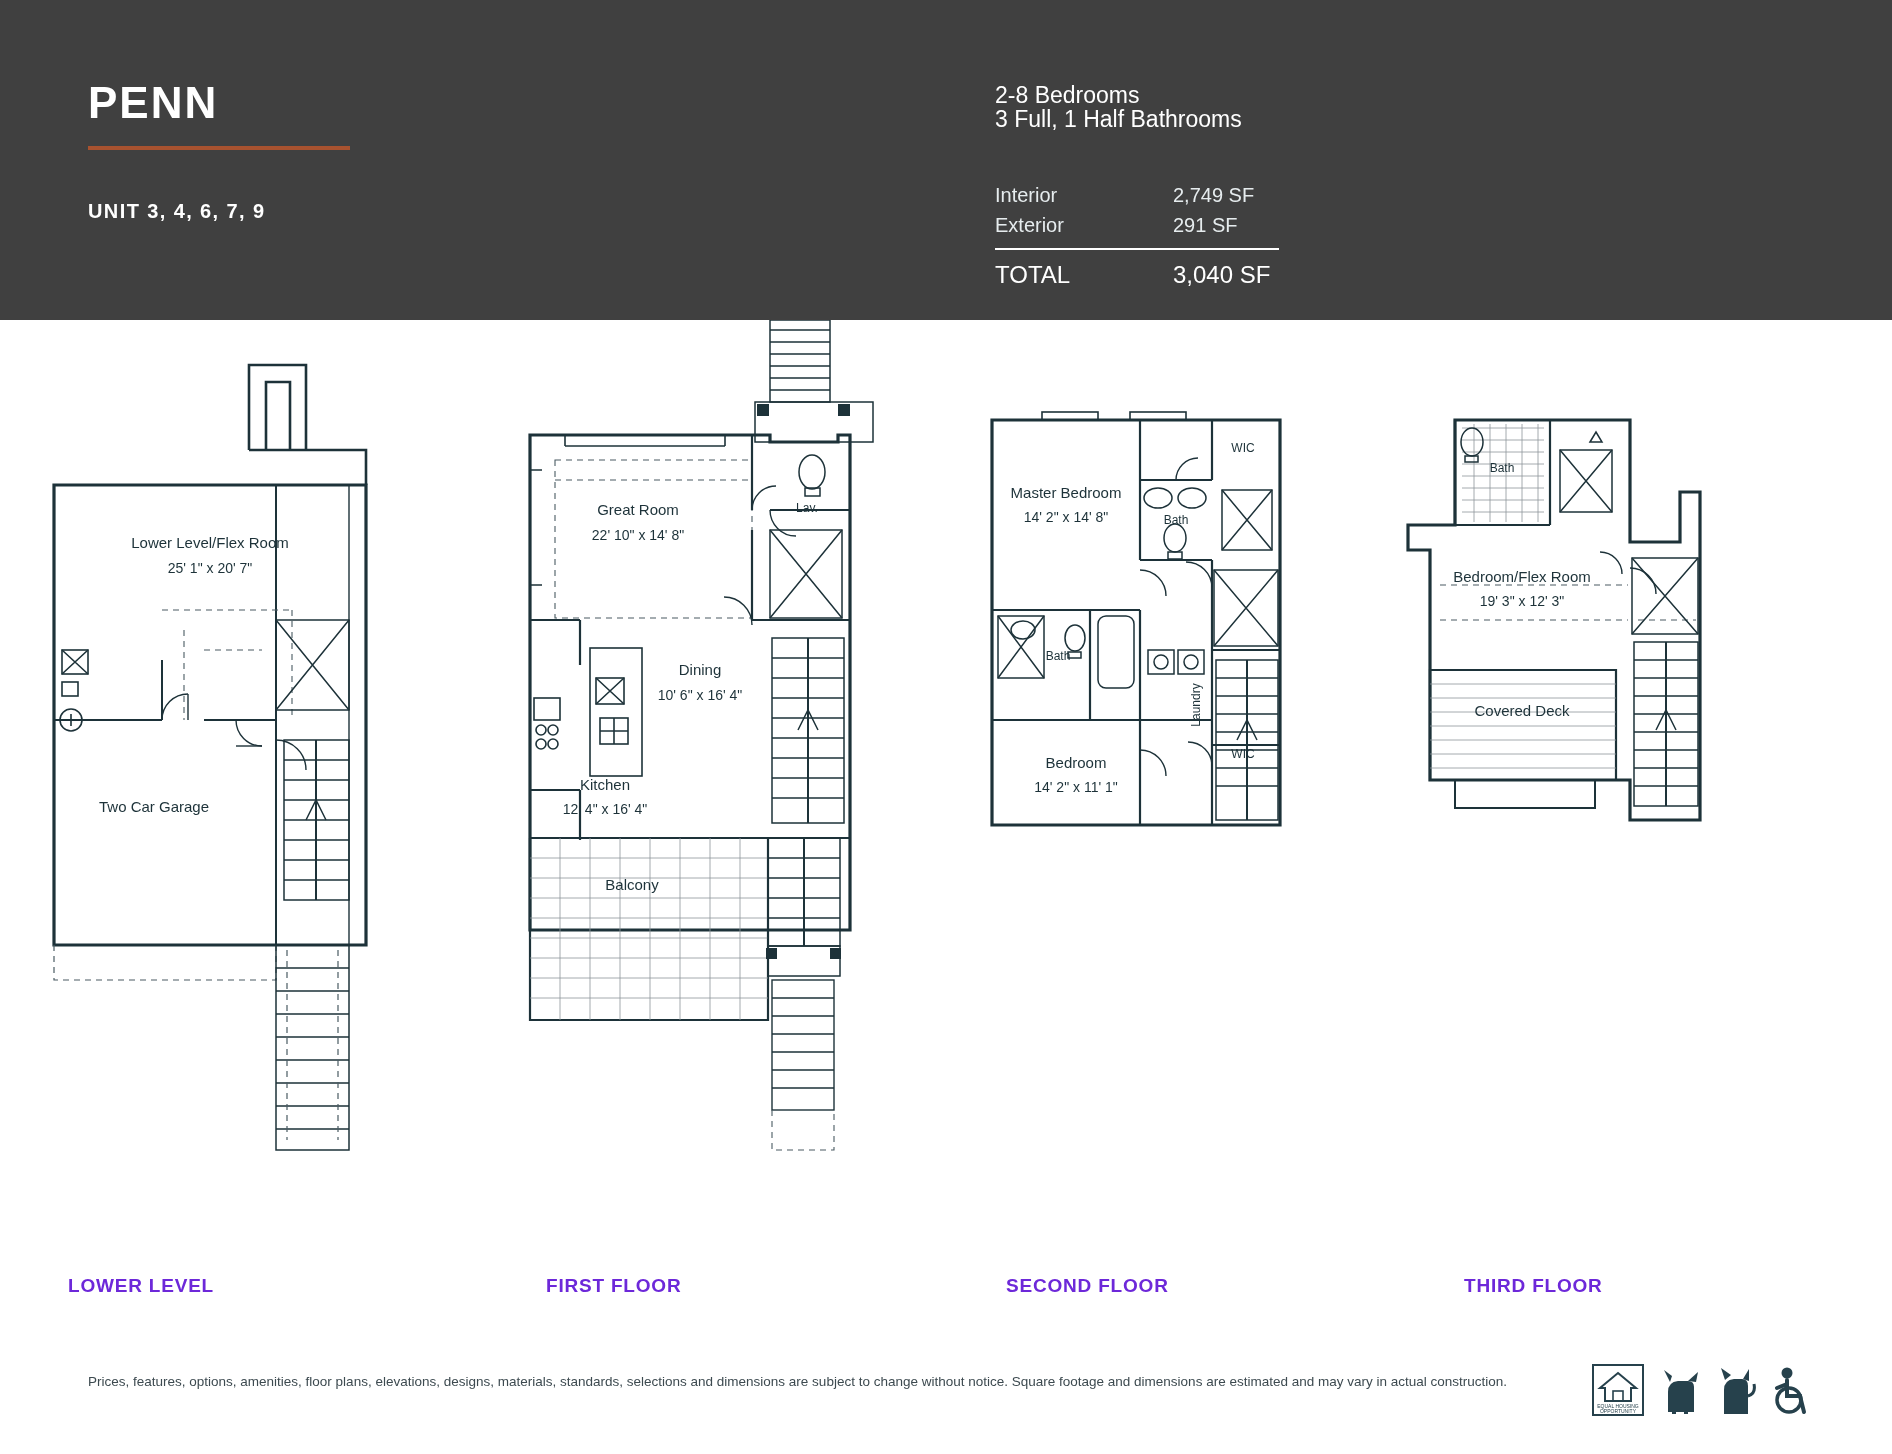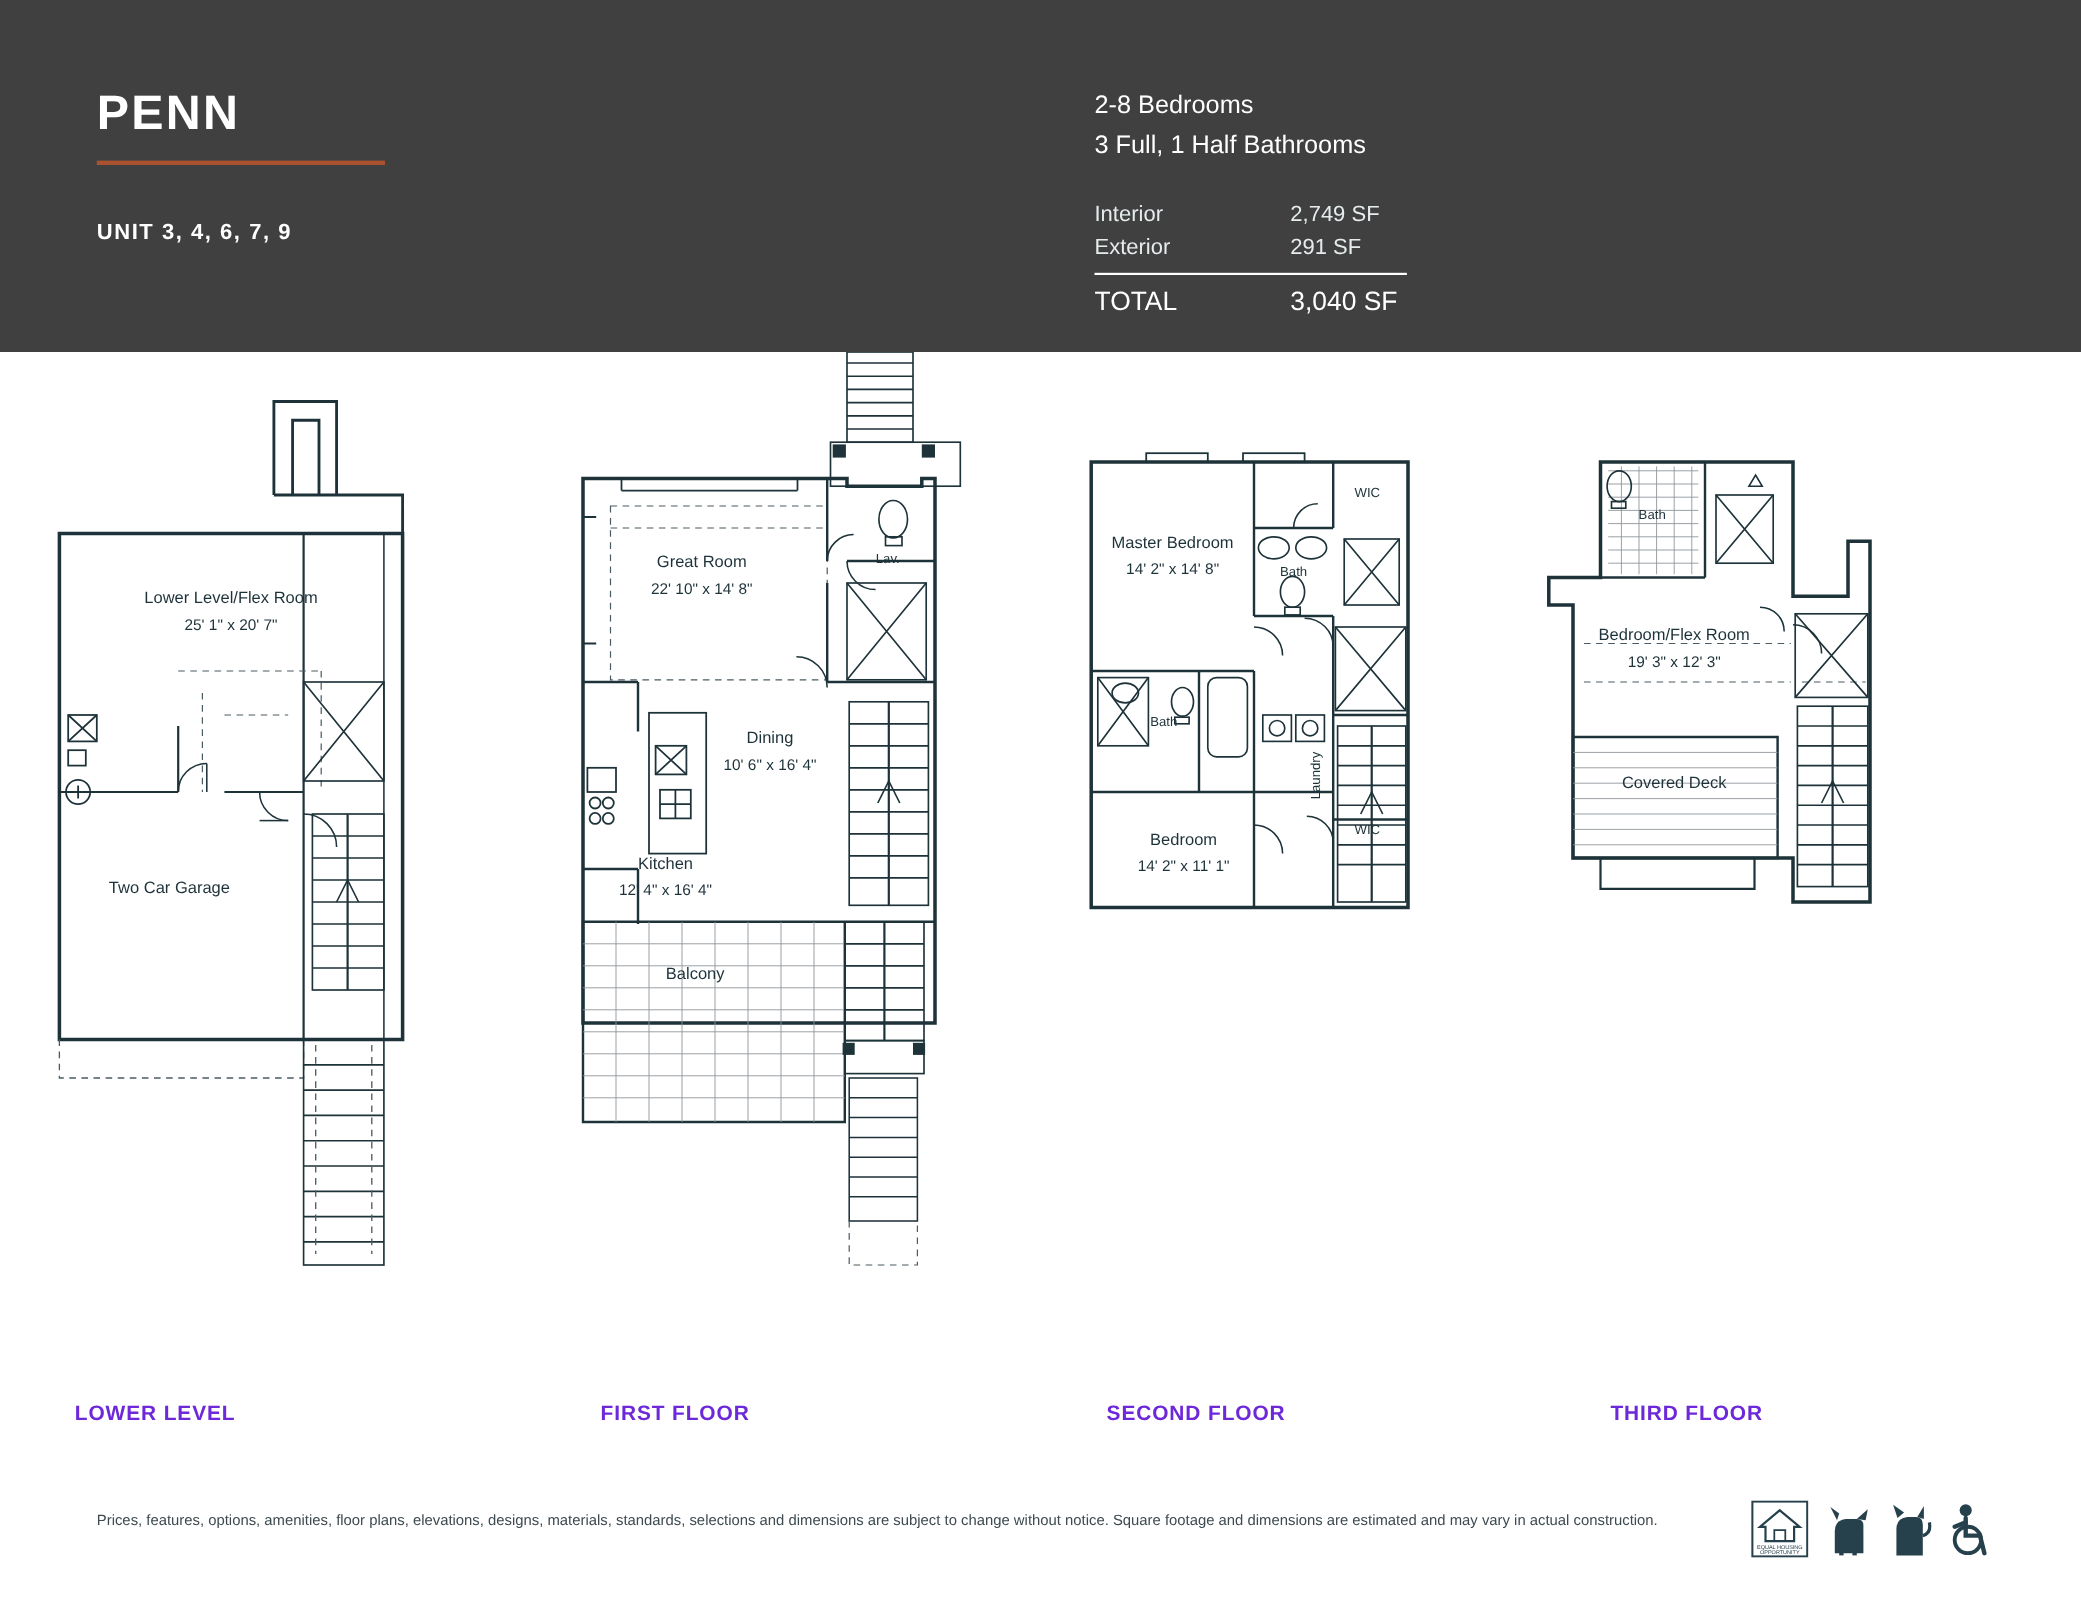--- a/index.html
+++ b/index.html
@@ -46,21 +46,21 @@
     color: #ffffff;
   }
   .beds {
     position: absolute;
     left: 995px; top: 82px;
     font-size: 23px;
     color: #ffffff;
   }
   .baths {
     position: absolute;
-    left: 995px; top: 118px;
+    left: 995px; top: 106px;
     font-size: 23px;
     color: #ffffff;
   }
   .sf-table {
     position: absolute;
     left: 995px; top: 180px;
     width: 300px;
   }
   .sf-row {
     display: flex;

